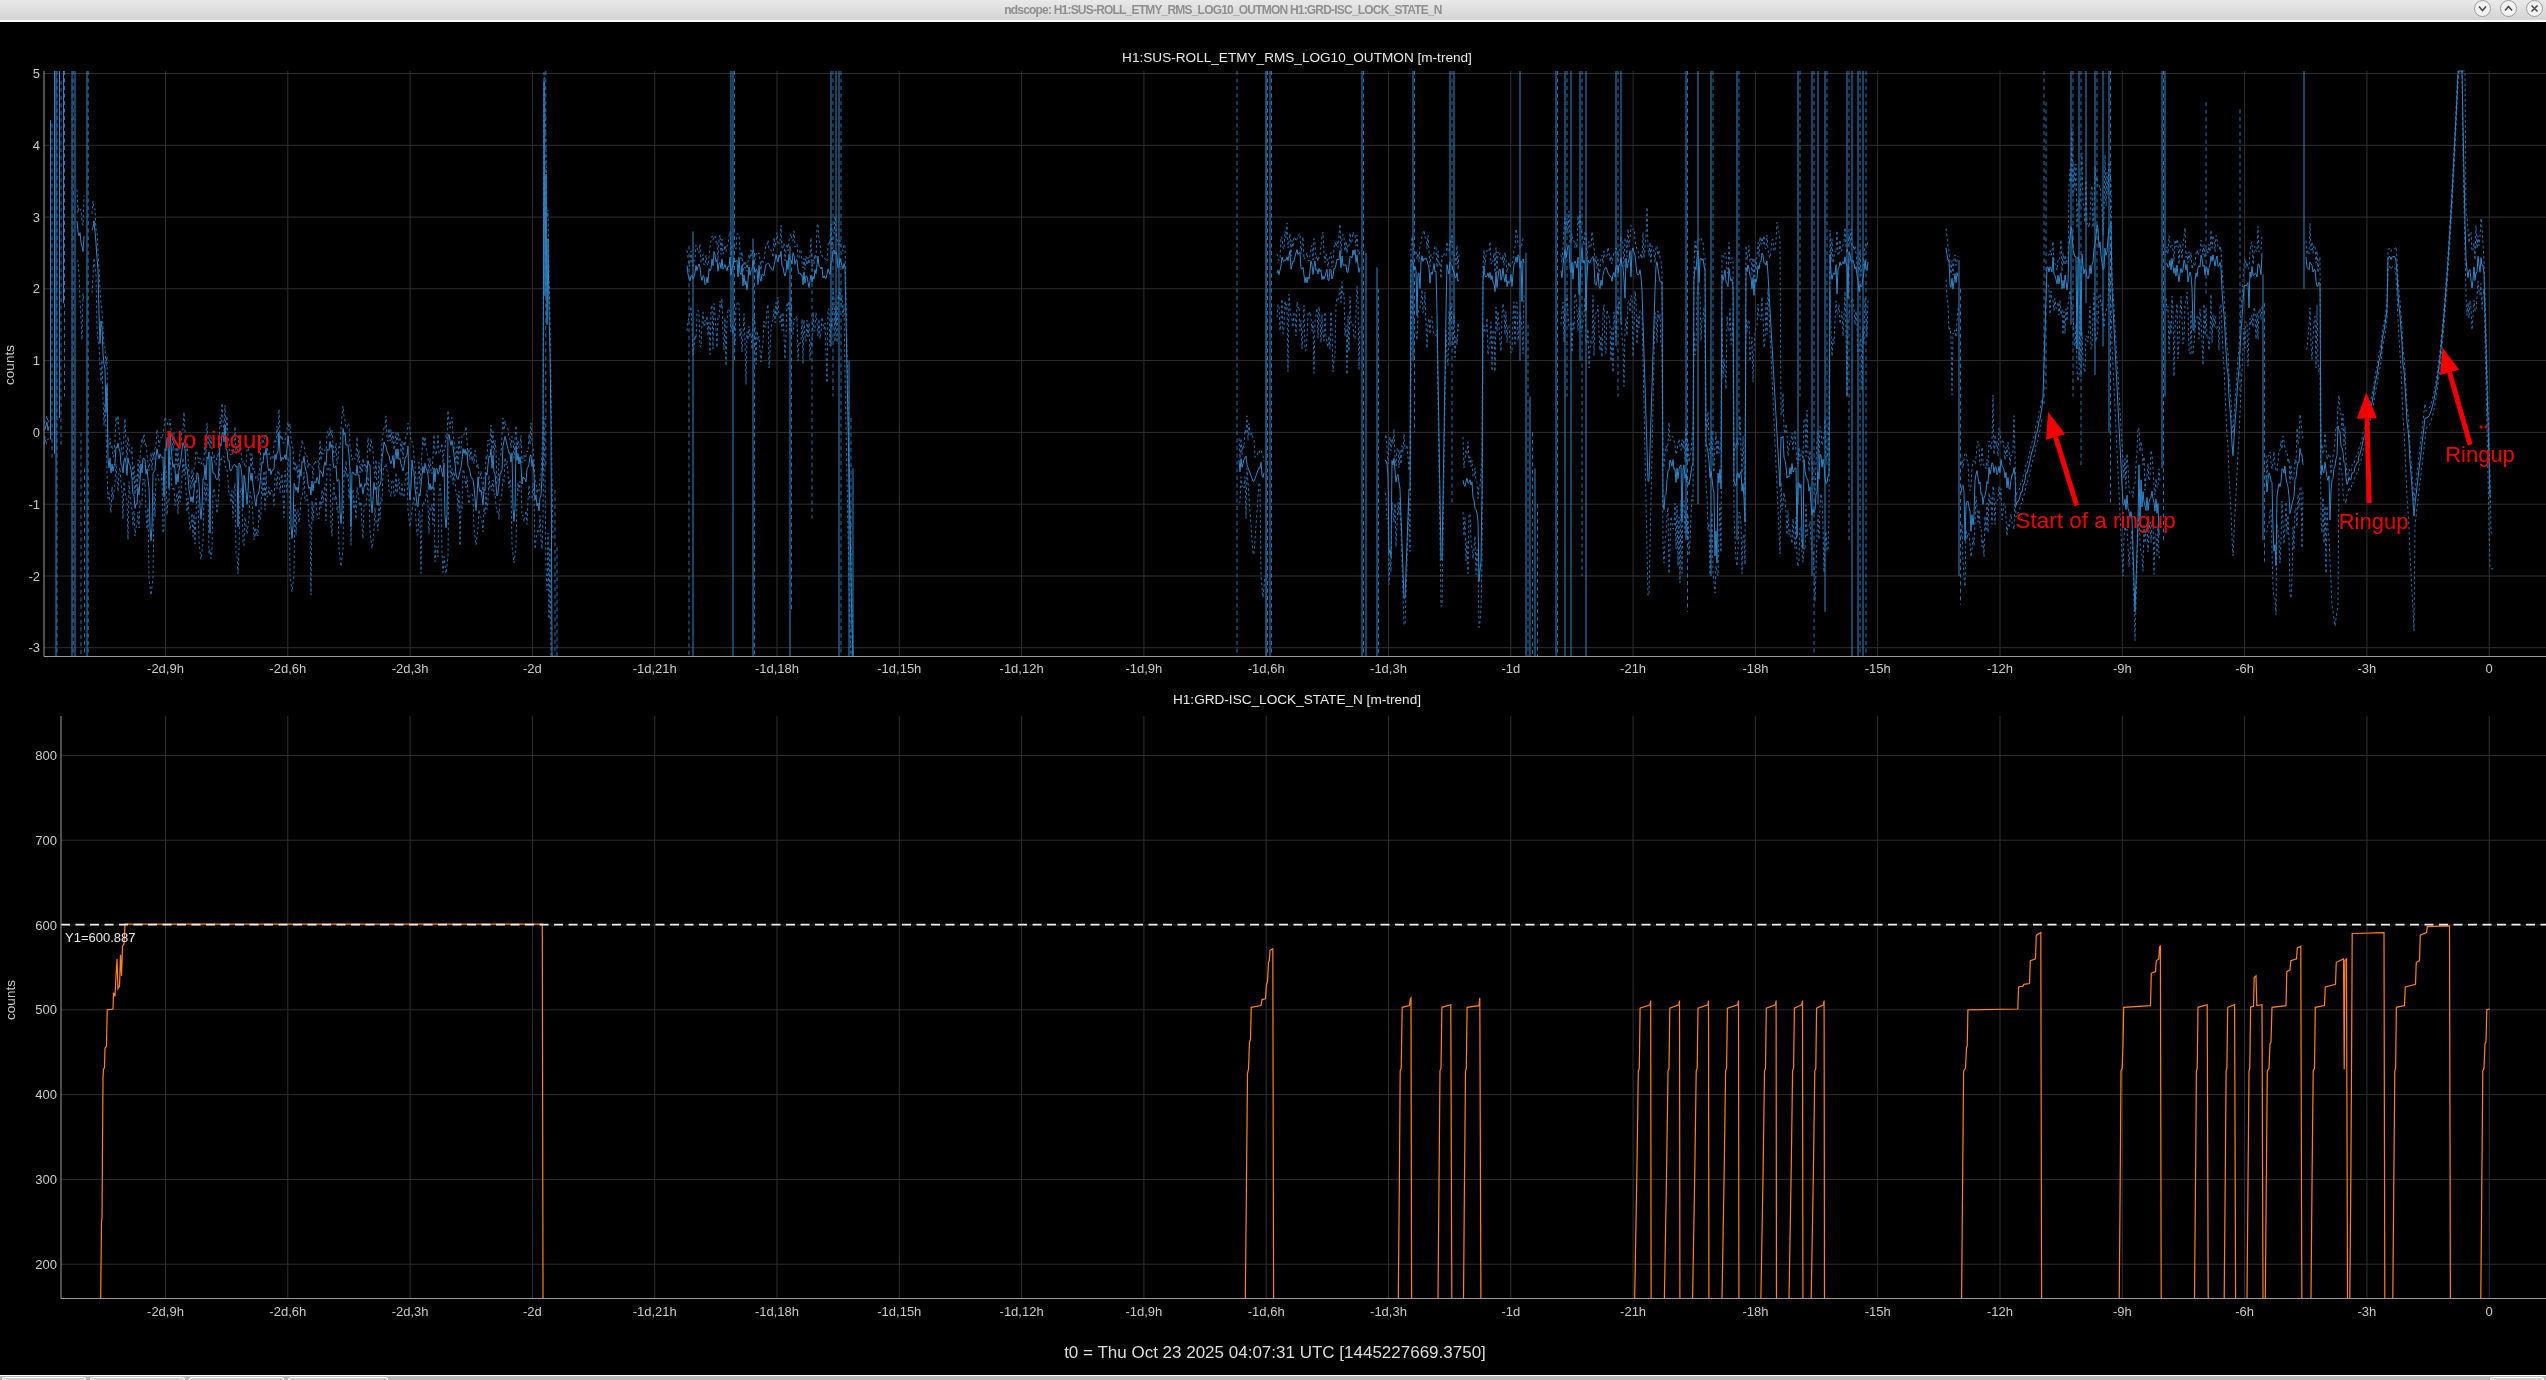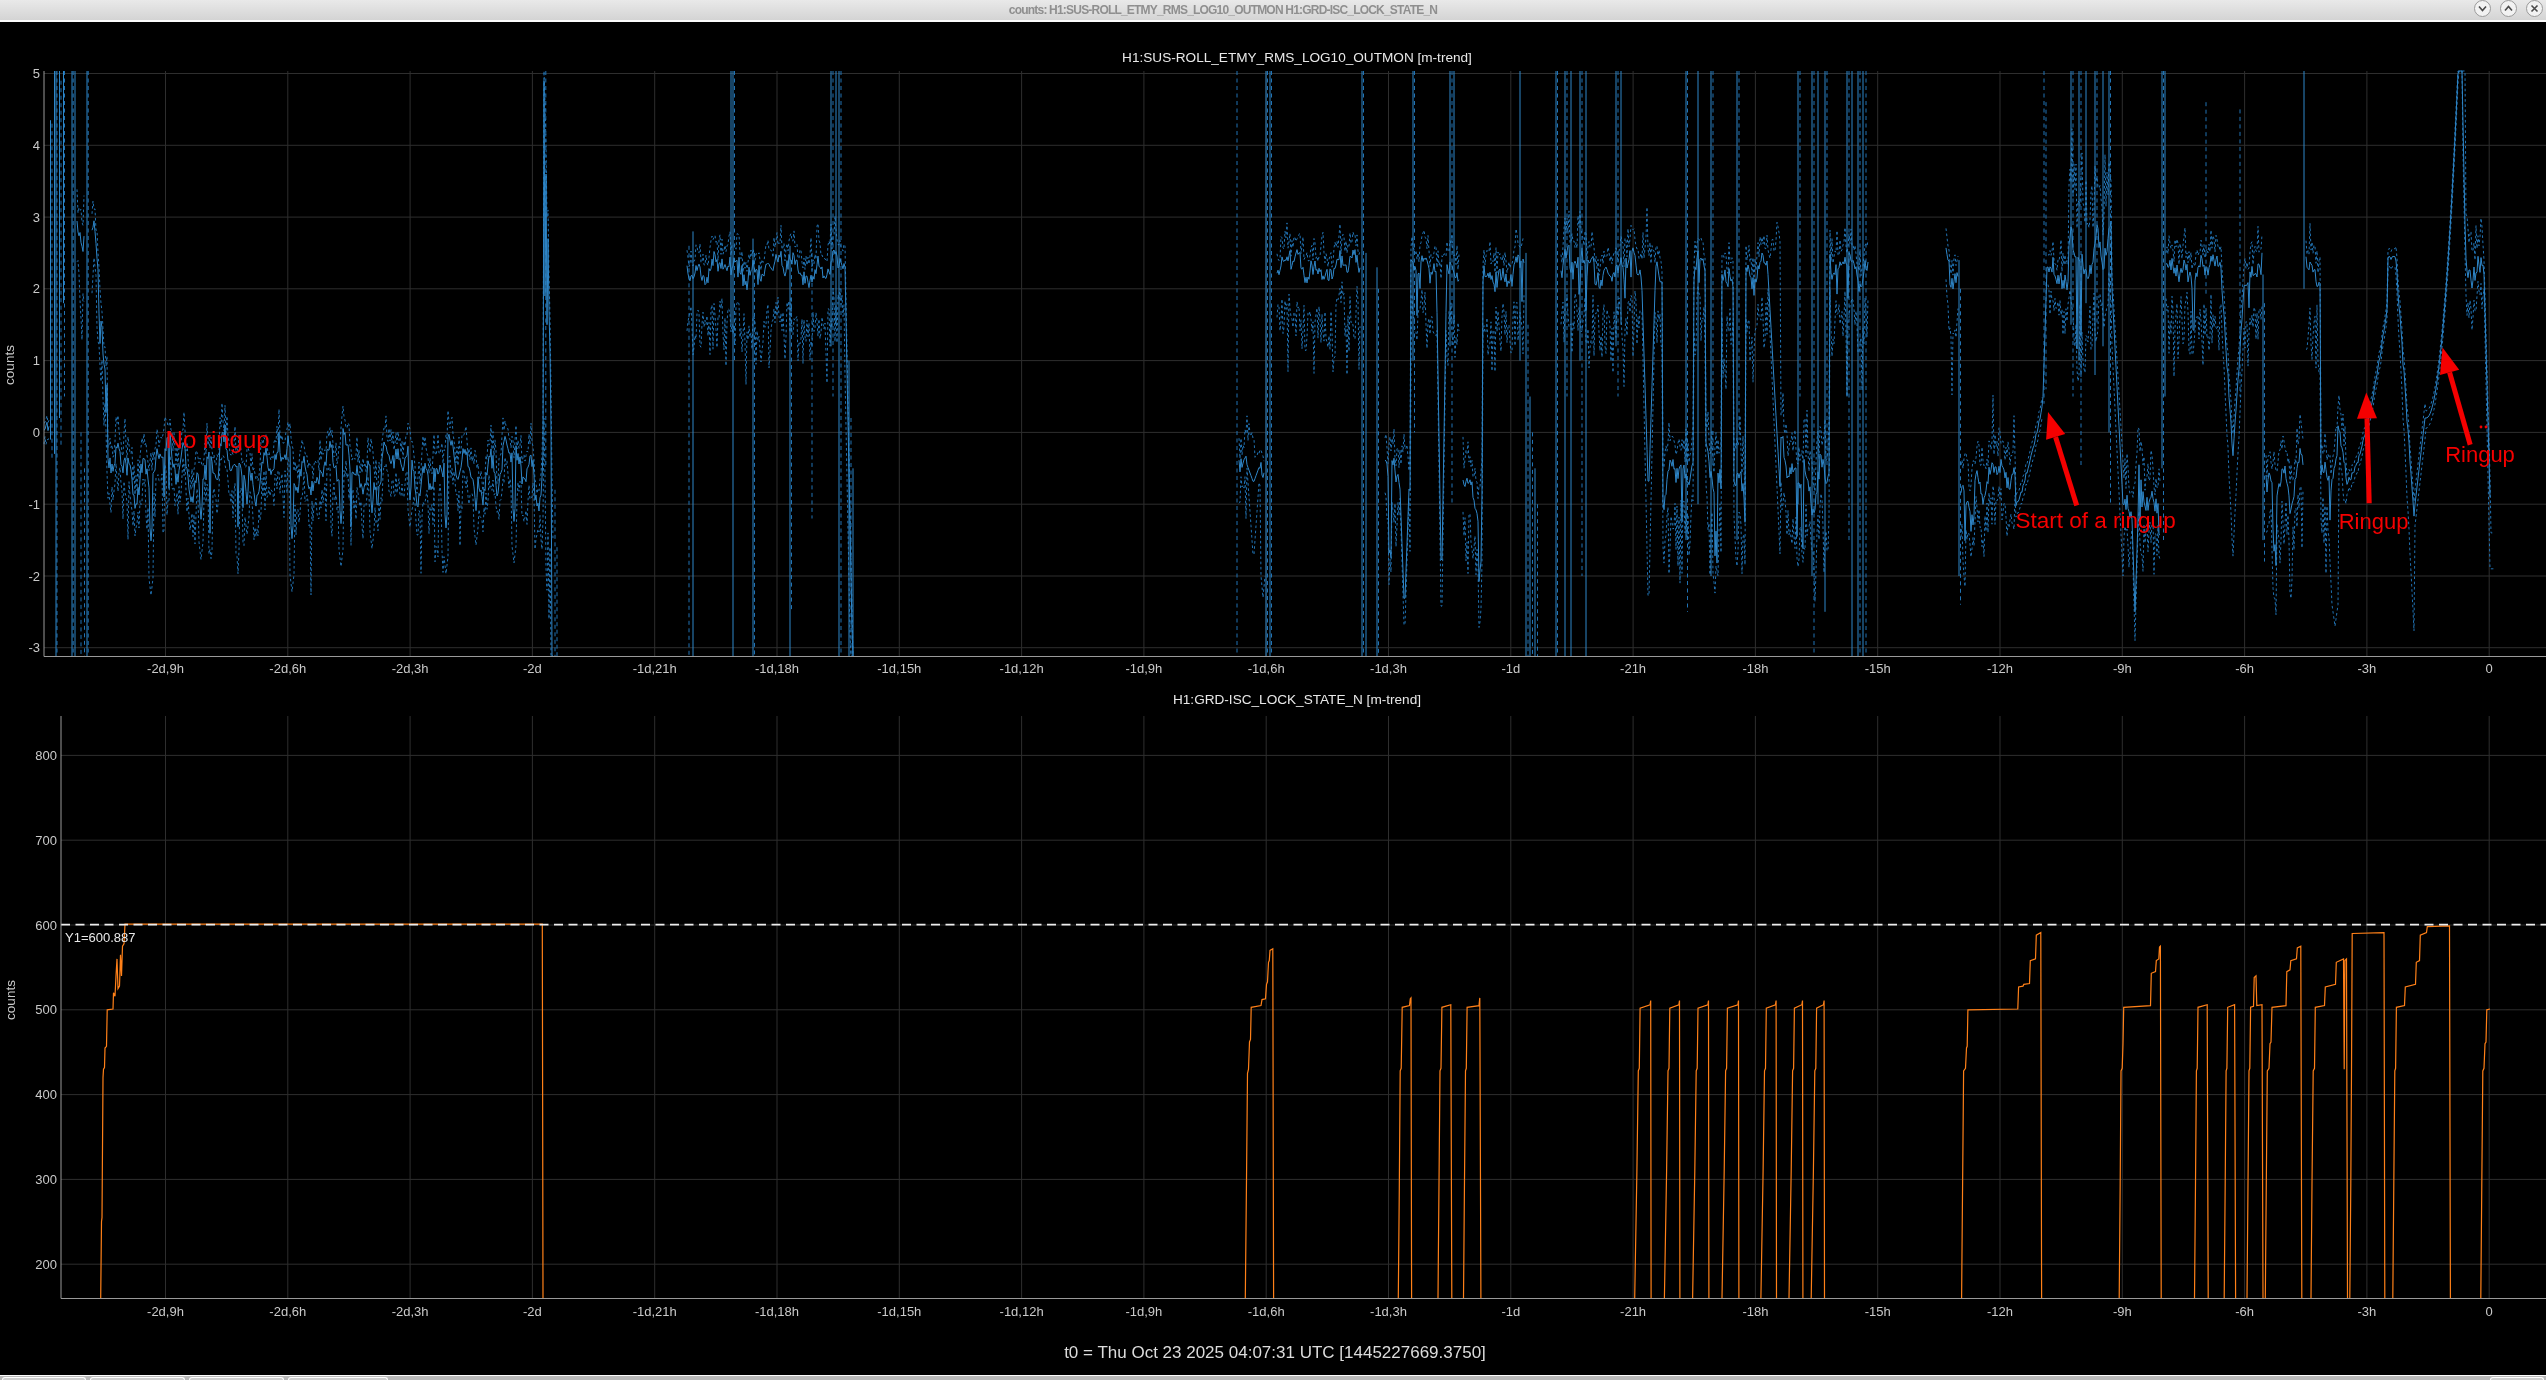--- a/index.html
+++ b/index.html
@@ -167,21 +167,21 @@
 <text x="2122.3" y="1315.5" text-anchor="middle">-9h</text>
 <text x="2244.6" y="1315.5" text-anchor="middle">-6h</text>
 <text x="2366.9" y="1315.5" text-anchor="middle">-3h</text>
 <text x="2489.2" y="1315.5" text-anchor="middle">0</text>
 </g>
 <text x="1297" y="704" text-anchor="middle" fill="#e8e8e8" font-size="13.6px">H1:GRD-ISC_LOCK_STATE_N [m-trend]</text>
 <text x="15" y="1000" text-anchor="middle" fill="#c9c9c9" font-size="13.5px" transform="rotate(-90 15 1000)">counts</text>
 <text x="1275" y="1358" text-anchor="middle" fill="#dcdcdc" font-size="17px">t0 = Thu Oct 23 2025 04:07:31 UTC [1445227669.3750]</text>
 </svg>
 <div id="titlebar"></div>
-<div id="titletext">counts: H1:SUS-ROLL_ETMY_RMS_LOG10_OUTMON H1:GRD-ISC_LOCK_STATE_N</div>
+<div id="titletext">ndscope: H1:SUS-ROLL_ETMY_RMS_LOG10_OUTMON H1:GRD-ISC_LOCK_STATE_N</div>
 <div class="wbtn" style="left:2474px">
     <svg width="11" height="11" viewBox="0 0 11 11">
       <path d="M2 3.5 L5.5 7.5 L9 3.5" stroke="#4a4a4a" stroke-width="1.6" fill="none"></path>
     </svg>
   </div>
 <div class="wbtn" style="left:2500px">
     <svg width="11" height="11" viewBox="0 0 11 11">
       <path d="M2 7.5 L5.5 3.5 L9 7.5" stroke="#4a4a4a" stroke-width="1.6" fill="none"></path>
     </svg>
   </div>

